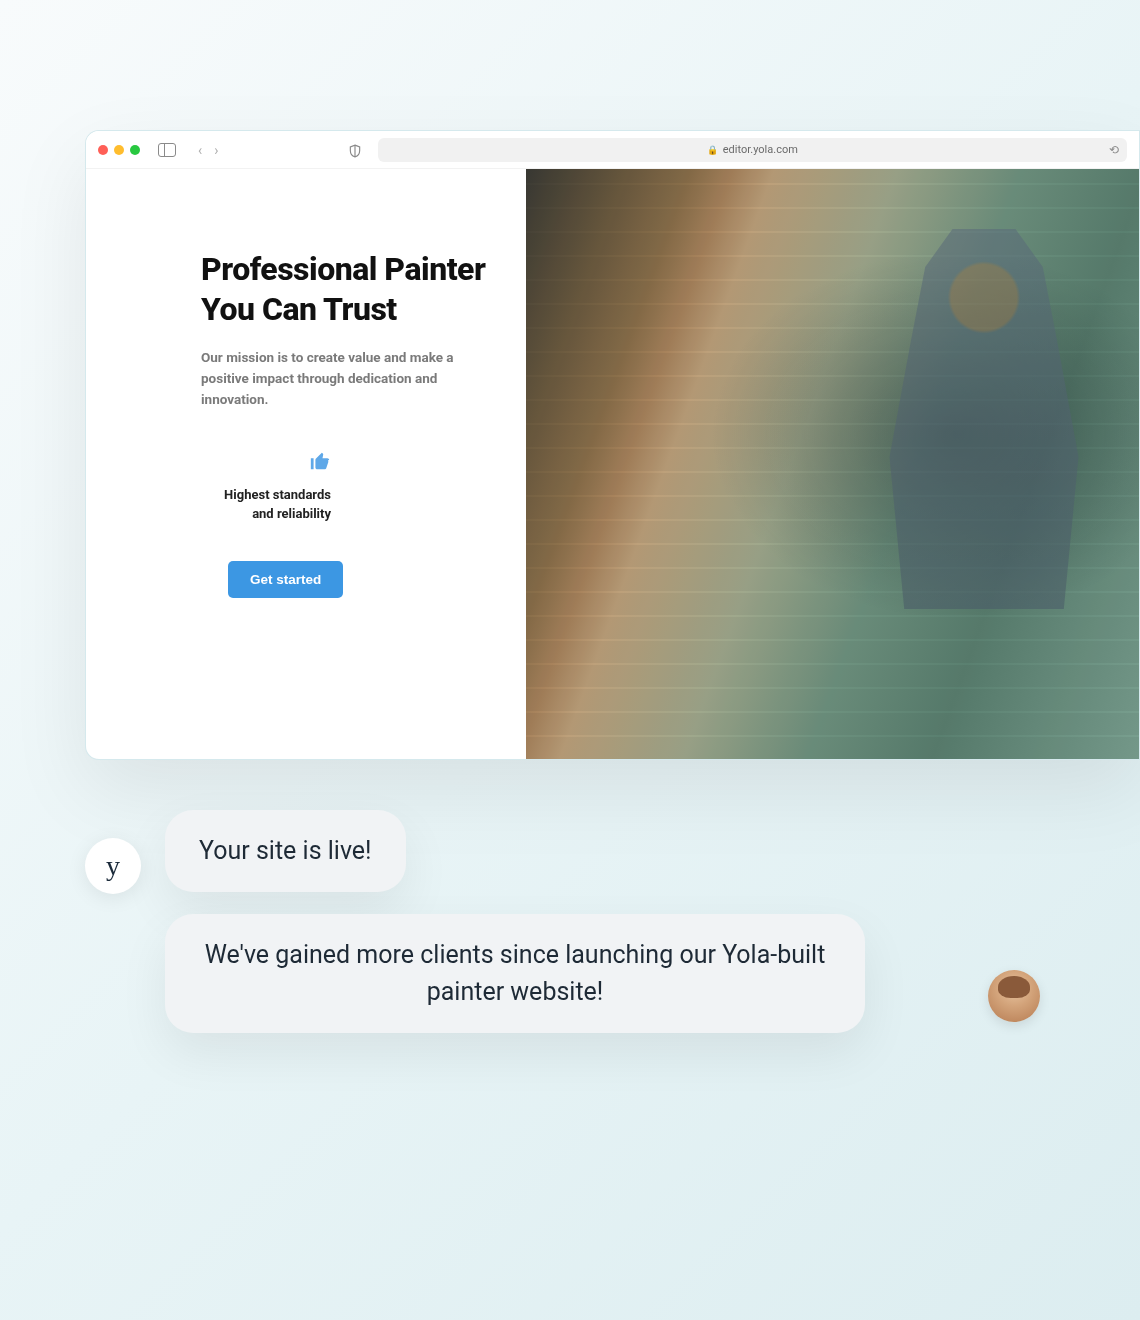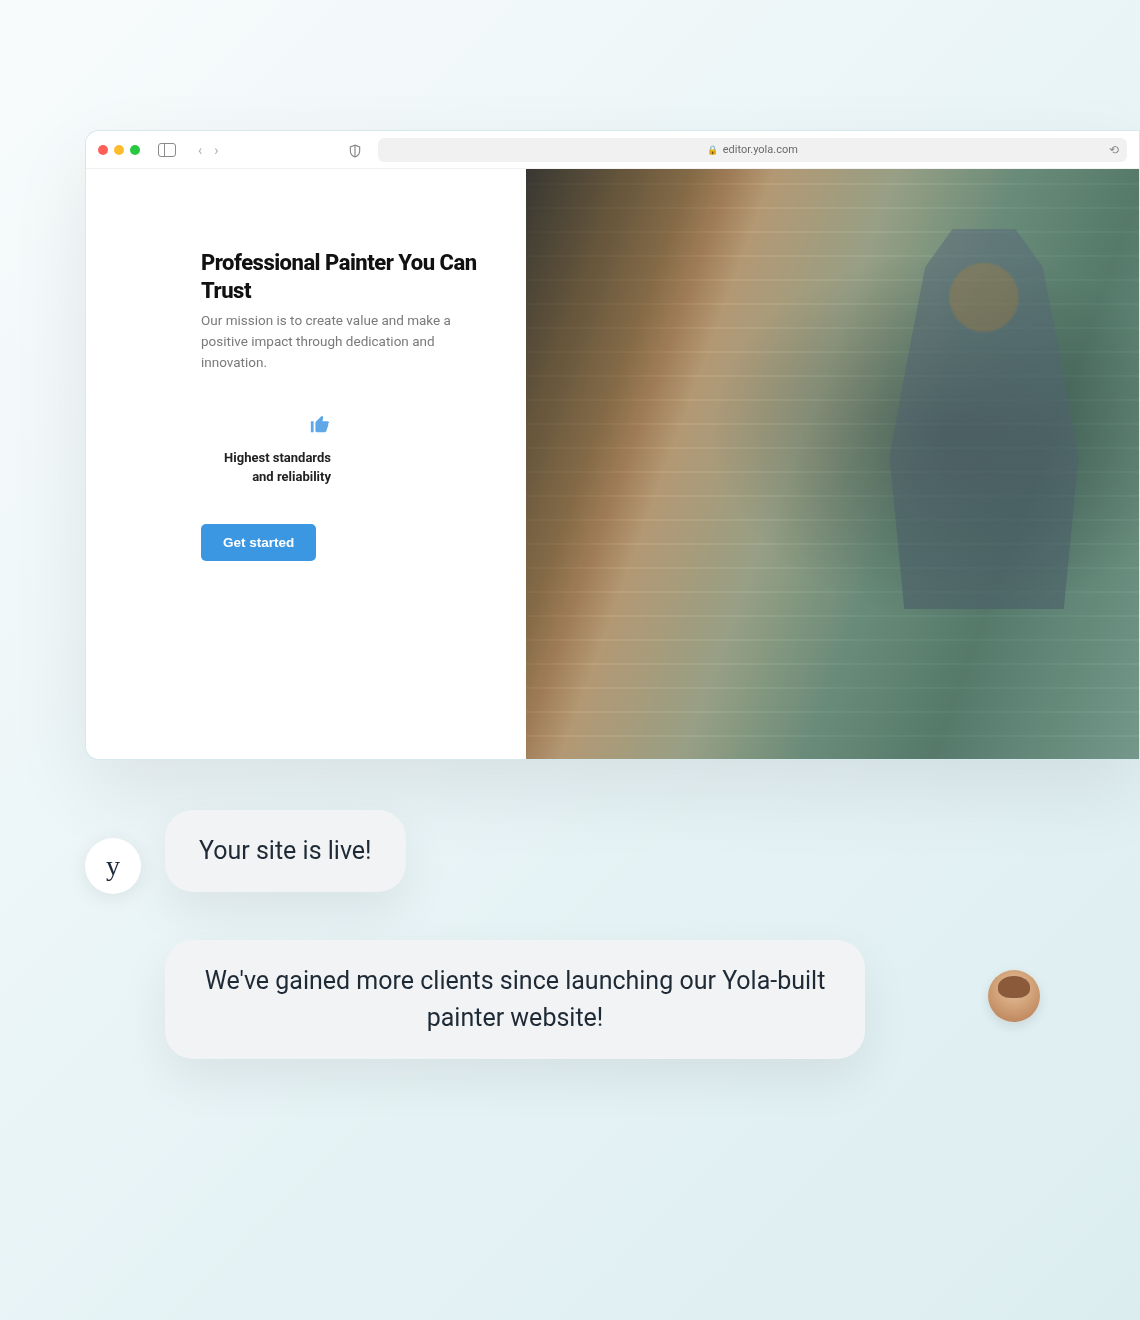--- a/index.html
+++ b/index.html
@@ -65,44 +65,45 @@
 
   .page {
     display: flex;
     height: calc(100% - 38px);
   }
   .left-col {
     width: 440px;
     padding: 80px 40px 40px 115px;
   }
   .hero-title {
-    font-size: 22px;
+    font-size: 32px;
     font-weight: 800;
     line-height: 1.25;
     color: #111;
     letter-spacing: -0.5px;
-    margin-bottom: 6px;
+    margin-bottom: 18px;
   }
   .hero-sub {
     font-size: 13.5px;
     line-height: 1.55;
     color: #7a7a7a;
     margin-bottom: 40px;
     max-width: 260px;
+    font-weight: bold;
   }
   .features { display: flex; gap: 28px; margin-bottom: 38px; }
   .feature { width: 130px; text-align: right; }
   .feature .icon-wrap { color: #5fa8e8; margin-bottom: 14px; height: 22px; }
   .feature-label {
     font-size: 13px; font-weight: 700; color: #222; line-height: 1.45;
   }
   .cta-btn {
     background: #3c97e3; color: #fff; border: none;
     padding: 11px 22px; border-radius: 5px; font-size: 13.5px;
-    font-weight: 600; cursor: pointer;
+    font-weight: 600; cursor: pointer; margin-left: 27px;
   }
   .hero-image {
     flex: 1;
     background: linear-gradient(110deg, #3a3a34 0%, #6b5a3f 12%, #8a6f4a 20%, #a8835c 25%, #bda07a 30%, #9fa88c 45%, #6e927f 60%, #5a8070 75%, #7aa090 100%);
     position: relative;
     overflow: hidden;
   }
   
   .hero-image::before {
     content:""; position:absolute; inset:0;
@@ -143,21 +144,21 @@
     padding: 22px 34px;
     font-size: 25px;
     line-height: 1.5;
     color: #1e2a36;
     box-shadow: 0 20px 50px rgba(0,0,0,0.07);
     width: fit-content;
     max-width: 700px;
   }
   .bubble.small {
     margin-left: 80px;
-    margin-bottom: 48px;
+    margin-bottom: 22px;
   }
   .bubble.large {
     margin-left: 80px;
     max-width: 700px;
     text-align: center;
   }
   .user-avatar {
     position: absolute;
     right: 40px;
     top: 160px;

